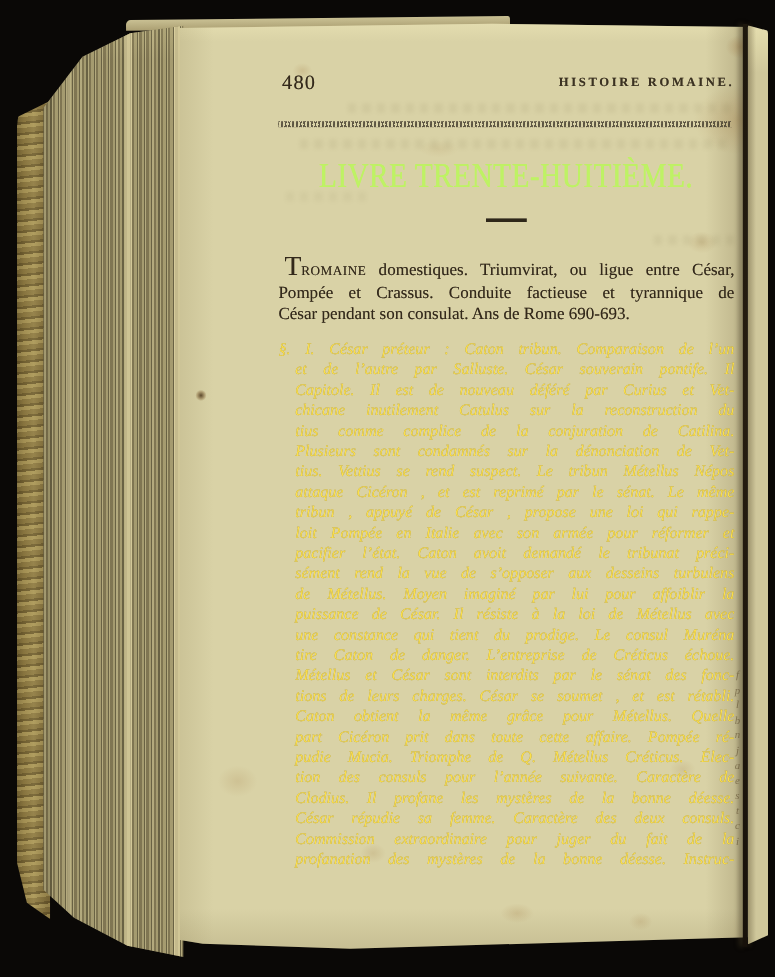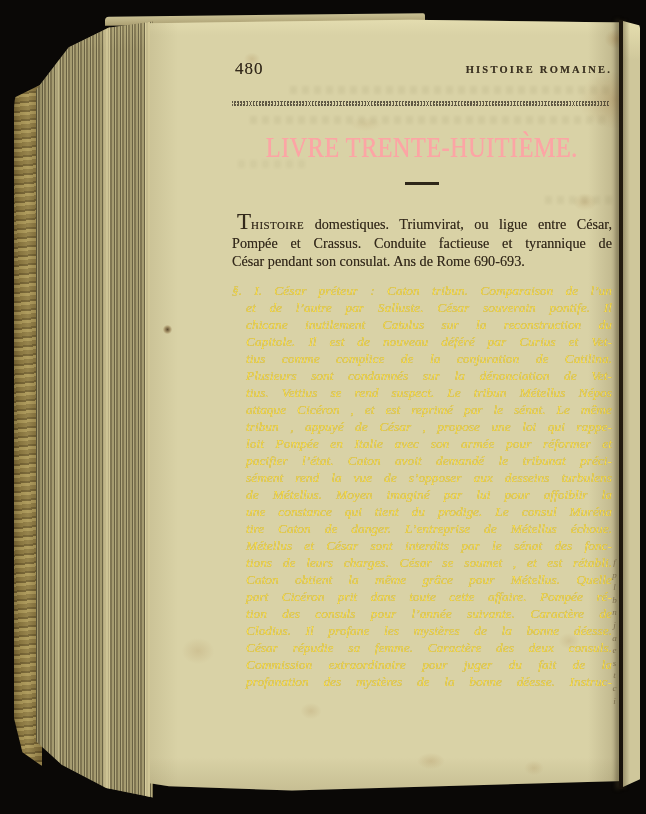--- a/index.html
+++ b/index.html
@@ -87,21 +87,21 @@
     font-size:10.5px;font-weight:bold;letter-spacing:2.2px;color:#3b3222;
   }
   .squiggle{
     position:absolute;top:101px;left:0;width:378px;height:5px;opacity:.8;
     background:
       repeating-linear-gradient(105deg, #3f382a 0 1px, transparent 1px 3px),
       repeating-linear-gradient(75deg, #4a4232 0 1px, transparent 1px 3px);
   }
   .chapter-title{
     position:absolute;top:131px;left:0;width:380px;text-align:center;
-    font-size:29px;color:#fca5a5;white-space:nowrap;
+    font-size:29px;color:#bef264;white-space:nowrap;
   }
   .chapter-title .scale{
     display:inline-block;transform:scaleX(.84);transform-origin:center;
     letter-spacing:.5px;text-shadow:.3px 0 0 currentColor;
   }
   .title-rule{position:absolute;top:182px;left:173px;width:34px;height:2.5px;background:#2e2719;}
   .intro{position:absolute;top:210px;left:0;width:380px;font-size:14.2px;line-height:18px;}
   .intro .first-line{text-align:justify;text-align-last:justify;padding-left:5px;}
   .dropcap{font-size:23px;line-height:1;}
   .sc{font-size:11px;letter-spacing:.4px;}
@@ -181,48 +181,50 @@
     <div class="squiggle"></div>
 
     <div class="chapter-title">
       <span class="scale">LIVRE TRENTE-HUITIÈME.</span>
     </div>
 
     <div class="title-rule"></div>
 
     <div class="intro">
       <div class="first-line">
-        <span class="dropcap">T</span><span class="sc">HISTOIRE</span><span> domestiques. Triumvirat, ou ligue entre César,</span>
+        <span class="dropcap">T</span><span class="sc">ROMAINE</span><span> domestiques. Triumvirat, ou ligue entre César,</span>
       </div>
       <div class="rest">
           <div class="tline">Pompée et Crassus. Conduite factieuse et tyrannique de</div>
           <div class="tline">César pendant son consulat. Ans de Rome 690-693.</div>
         </div>
     </div>
 
     <div class="summary">
         <div class="tline">§. I. César préteur : Caton tribun. Comparaison de l’un</div>
         <div class="tline">et de l’autre par Salluste. César souverain pontife. Il</div>
+        <div class="tline">Capitole. Il est de nouveau déféré par Curius et Vet-</div>
         <div class="tline">chicane inutilement Catulus sur la reconstruction du</div>
-        <div class="tline">Capitole. Il est de nouveau déféré par Curius et Vet-</div>
         <div class="tline">tius comme complice de la conjuration de Catilina.</div>
         <div class="tline">Plusieurs sont condamnés sur la dénonciation de Vet-</div>
         <div class="tline">tius. Vettius se rend suspect. Le tribun Métellus Népos</div>
         <div class="tline">attaque Cicéron , et est reprimé par le sénat. Le même</div>
         <div class="tline">tribun , appuyé de César , propose une loi qui rappe-</div>
         <div class="tline">loit Pompée en Italie avec son armée pour réformer et</div>
         <div class="tline">pacifier l’état. Caton avoit demandé le tribunat préci-</div>
         <div class="tline">sément rend la vue de s’opposer aux desseins turbulens</div>
         <div class="tline">de Métellus. Moyen imaginé par lui pour affoiblir la</div>
+        <div class="tline">puissance de César. Il résiste à la loi de Métellus avec</div>
         <div class="tline">une constance qui tient du prodige. Le consul Muréna</div>
-        <div class="tline">tire Caton de danger. L’entreprise de Métellus échoue.</div>
+        <div class="tline">tire Caton de danger. L’entreprise de Créticus échoue.</div>
         <div class="tline">Métellus et César sont interdits par le sénat des fonc-</div>
         <div class="tline">tions de leurs charges. César se soumet , et est rétabli.</div>
         <div class="tline">Caton obtient la même grâce pour Métellus. Quelle</div>
         <div class="tline">part Cicéron prit dans toute cette affaire. Pompée ré-</div>
+        <div class="tline">pudie Mucia. Triomphe de Q. Métellus Créticus. Élec-</div>
         <div class="tline">tion des consuls pour l’année suivante. Caractère de</div>
         <div class="tline">Clodius. Il profane les mystères de la bonne déesse.</div>
         <div class="tline">César répudie sa femme. Caractère des deux consuls.</div>
         <div class="tline">Commission extraordinaire pour juger du fait de la</div>
         <div class="tline">profanation des mystères de la bonne déesse. Instruc-</div>
       </div>
 
   </div>
 </div>
 

